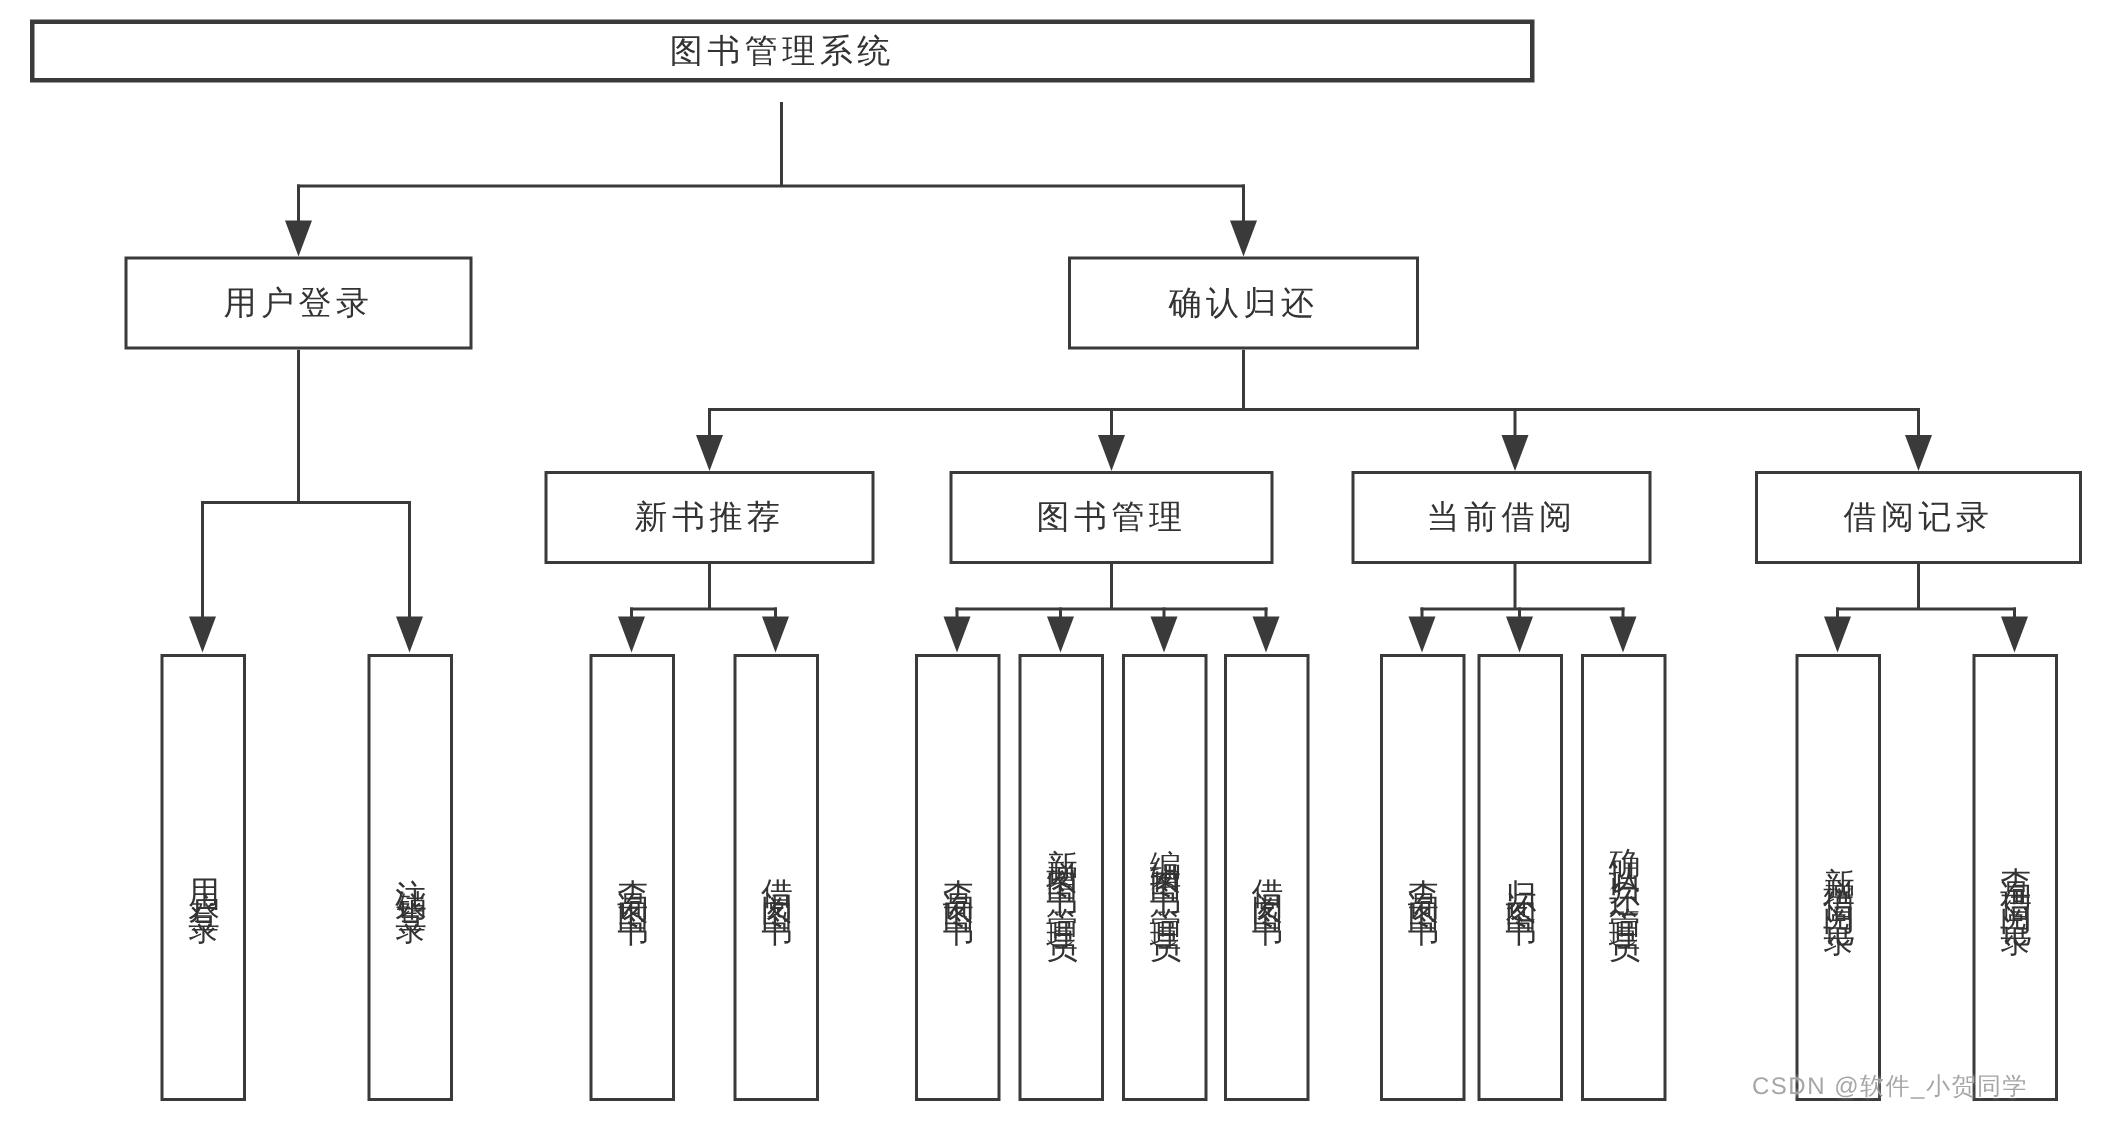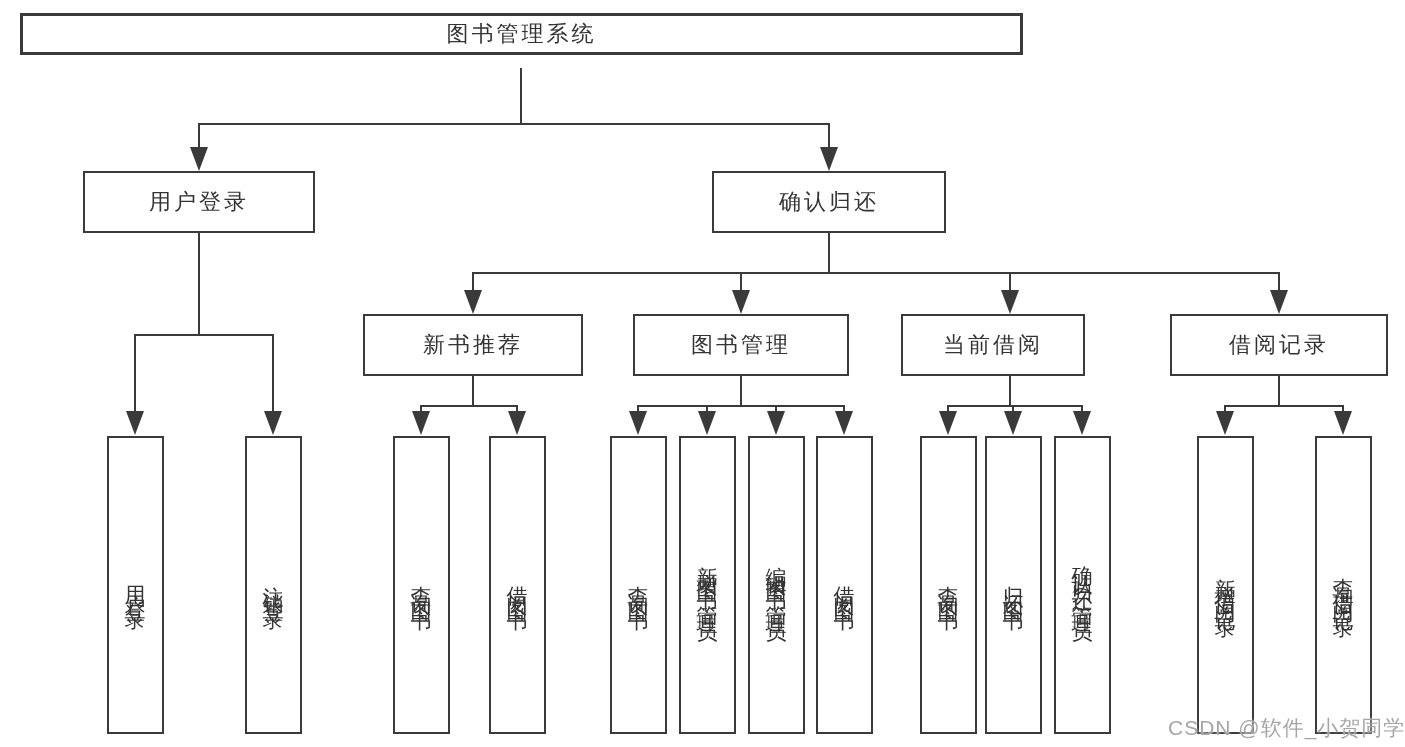--- a/index.html
+++ b/index.html
@@ -27,21 +27,21 @@
   }
   .vl{position:absolute;width:2px;background:var(--line,#3a3a3a);}
   .hl{position:absolute;height:2px;background:var(--line,#3a3a3a);}
   .ah{
     position:absolute;width:0;height:0;
     border-left:9px solid transparent;border-right:9px solid transparent;
     border-top:24px solid var(--line,#3a3a3a);
   }
   .watermark{
     position:absolute;left:1168px;top:714px;
-    font-size:21px;letter-spacing:1px;white-space:nowrap;
+    font-size:16px;letter-spacing:1px;white-space:nowrap;
     color:var(--watermark,#a6a6a6);
     text-shadow:0 0 3px #ffffff;
   }
 </style>
 </head>
 <body>
 
 <div class="vl" style="left:520px;top:68px;height:56px"></div>
 <div class="hl" style="left:198px;top:123px;width:632px"></div>
 <div class="vl" style="left:198px;top:123px;height:28px"></div>
@@ -111,21 +111,21 @@
 <div class="box" style="left:712px;top:171px;width:234px;height:62px">
   <span class="lbl">确认归还</span>
 </div>
 
 <div class="box" style="left:363px;top:314px;width:220px;height:62px">
   <span class="lbl">新书推荐</span>
 </div>
 <div class="box" style="left:633px;top:314px;width:216px;height:62px">
   <span class="lbl">图书管理</span>
 </div>
-<div class="box" style="left:901px;top:314px;width:184px;height:62px">
+<div class="box" style="left:901px;top:314px;width:200px;height:62px">
   <span class="lbl">当前借阅</span>
 </div>
 <div class="box" style="left:1170px;top:314px;width:218px;height:62px">
   <span class="lbl">借阅记录</span>
 </div>
 
 <div class="box v" style="left:107px;top:436px;width:57px;height:298px">
   <span class="lbl">用户登录</span>
 </div>
 <div class="box v" style="left:245px;top:436px;width:57px;height:298px">

